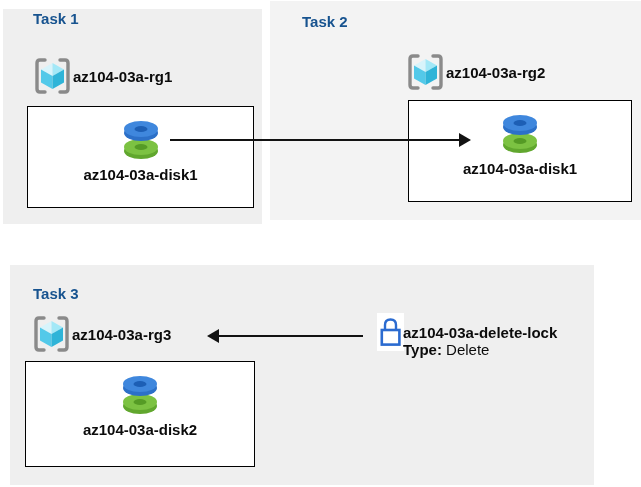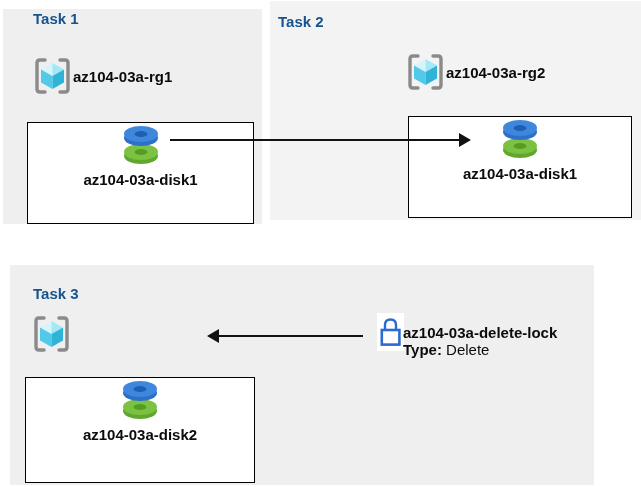--- a/index.html
+++ b/index.html
@@ -10,34 +10,34 @@
   .canvas{position:absolute;left:0;top:0;width:641px;height:487px;}
 
   
   .panel{position:absolute;background:#efefef;}
   .panel1{left:3px;top:9px;width:259px;height:215px;}
   .panel2{left:270px;top:1px;width:371px;height:219px;background:#f3f3f3;}
   .panel3{left:10px;top:265px;width:584px;height:220px;}
 
   .task-title{position:absolute;font-size:15px;font-weight:bold;color:#17538f;white-space:nowrap;}
   .panel1 .task-title{left:30px;top:1px;}
-  .panel2 .task-title{left:8px;top:12px;}
+  .panel2 .task-title{left:32px;top:12px;}
   .panel3 .task-title{left:23px;top:20px;}
 
   
   .rg-group{position:absolute;display:flex;align-items:center;gap:2px;}
   .panel1 .rg-group{left:31px;top:48px;}
   .panel2 .rg-group{left:137px;top:52px;justify-content:center;}
   .panel3 .rg-group{left:23px;top:50px;}
   .rg-label{font-size:15px;font-weight:bold;color:#0b0b0b;white-space:nowrap;}
 
   
   .res-box{position:absolute;background:#ffffff;border:1.5px solid #000;
            display:flex;flex-direction:column;align-items:center;box-sizing:border-box;
-           padding-top:0;margin-top:16px;}
+           padding-top:11px;}
   .panel1 .res-box{left:24px;top:97px;width:227px;height:102px;}
   .panel2 .res-box{left:138px;top:99px;width:224px;height:102px;}
   .panel3 .res-box{left:15px;top:96px;width:230px;height:106px;}
   .disk-label{font-size:15px;font-weight:bold;color:#0b0b0b;margin-top:6px;white-space:nowrap;}
 
   .icon{display:inline-block;line-height:0;}
 
   
   .arrow-line{position:absolute;height:2px;background:#121212;}
   .move-arrow-line{left:170px;top:139px;width:290px;}
@@ -126,20 +126,21 @@
   </section>
 
   <section class="panel panel3">
     <div class="task-title">Task 3</div>
     <div class="rg-group">
       <span class="icon">
         <svg width="37" height="38" viewBox="0 0 37 38">
             <use href="#rg-icon"></use>
           </svg>
       </span>
+      <span class="rg-label">az104-03a-rg3</span>
     </div>
     <div class="res-box">
       <span class="icon">
         <svg width="40" height="42" viewBox="0 0 40 42">
             <use href="#disk-icon-g"></use>
           </svg>
       </span>
       <span class="disk-label">az104-03a-disk2</span>
     </div>
   </section>

